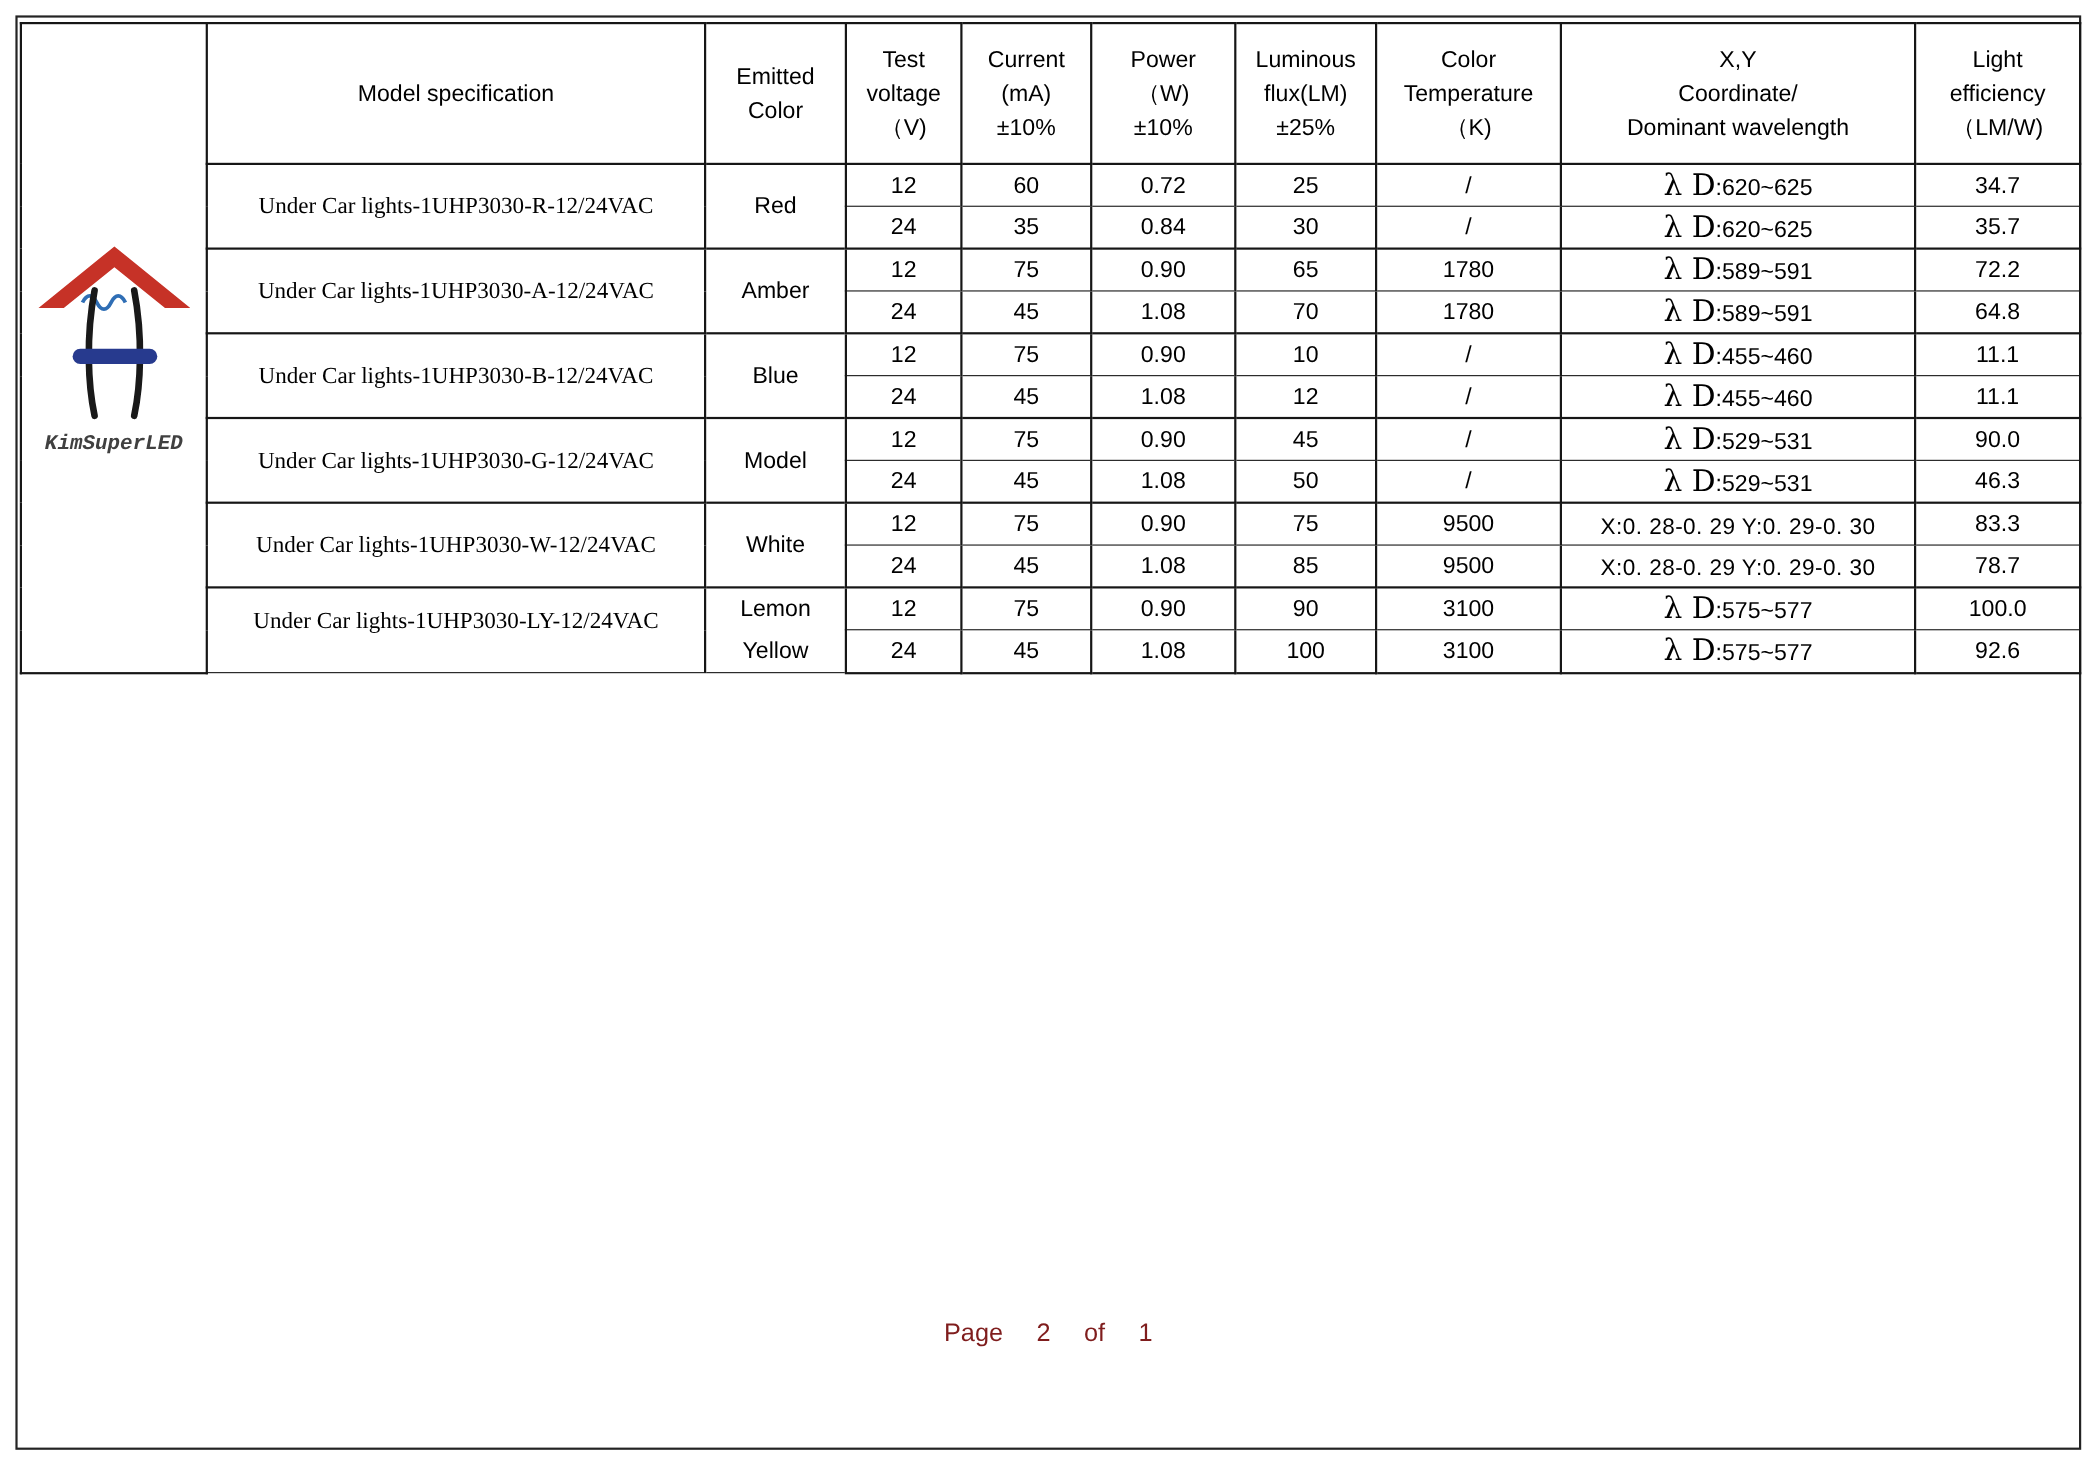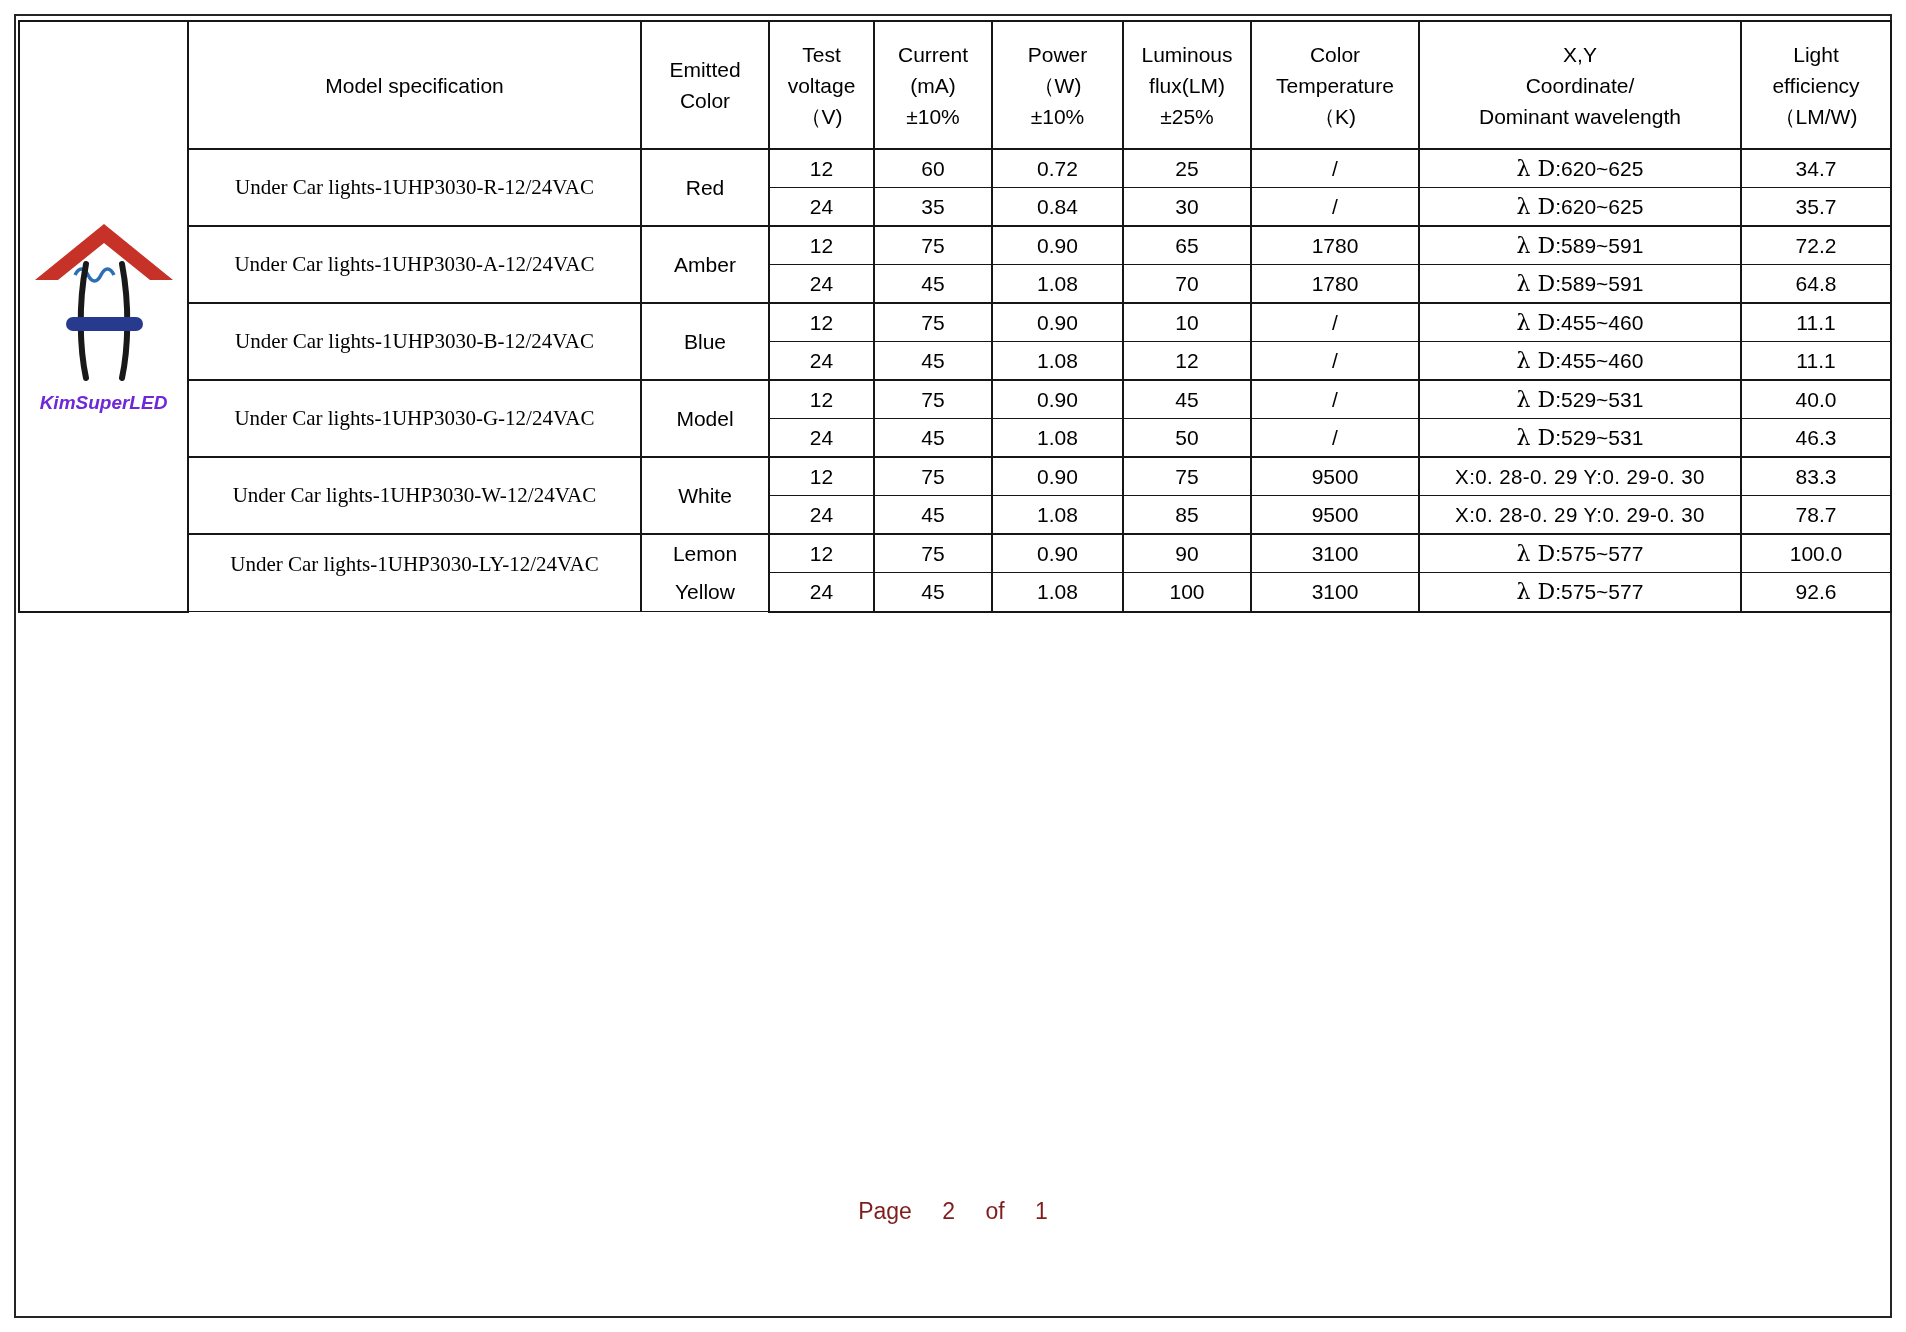--- a/index.html
+++ b/index.html
@@ -19,29 +19,29 @@
   .spec-table th,.spec-table td{
     border:2px solid #161616;padding:0 3px;text-align:center;vertical-align:middle;
     font-weight:normal;overflow:hidden;
   }
   .spec-table tr.header-row{height:128px;}
   .spec-table tr.data-row{height:38.5px;}
   .spec-table th{white-space:pre-line;line-height:31px;font-size:21px;}
   .logo-cell{vertical-align:top;padding-top:20px;}
   .logo-wrap{display:flex;flex-direction:column;align-items:center;}
   .brand-text{
-    font-family:Liberation Sans, sans-serif;font-style:italic;font-weight:bold;
-    font-size:19px;color:#6d28d9;margin-top:2px;letter-spacing:0px;white-space:nowrap;
+    font-family:Liberation Mono, monospace;font-style:italic;font-weight:bold;
+    font-size:19px;color:#404040;margin-top:2px;letter-spacing:0px;white-space:nowrap;
   }
   td.model-cell{text-align:center;font-family:Liberation Serif, serif;}
   td.emitted-color-cell{white-space:pre-line;line-height:38px;}
   tbody tr:nth-last-child(2) td.model-cell{vertical-align:top;padding-top:16px;line-height:27px;}
   .row-a td{border-bottom-width:1px;}
   .row-b td{border-top-width:1px;}
-  .wl-lambda{font-family:"DejaVu Serif",serif;font-size:22px;}
+  .wl-lambda{font-family:"DejaVu Serif",serif;font-size:27px;}
   .wl-text{font-family:"Liberation Sans",sans-serif;}
   .wl-text.xy-serif{font-family:Liberation Sans, sans-serif;font-size:20.5px;letter-spacing:0.4px;white-space:nowrap;}
   .page-footer{
     position:absolute;left:0;top:1198px;width:100%;text-align:center;
     font-size:23px;word-spacing:24px;color:#7f1d1d;
   }
 </style>
 </head>
 <body>
 
@@ -161,21 +161,21 @@
       </tr>
       <tr class="data-row row-a">
         <td class="model-cell" rowspan="2">Under Car lights-1UHP3030-G-12/24VAC</td>
         <td class="emitted-color-cell" rowspan="2">Model</td>
         <td class="test-voltage-cell">12</td>
         <td class="current-cell">75</td>
         <td class="power-cell">0.90</td>
         <td class="luminous-flux-cell">45</td>
         <td class="color-temp-cell">/</td>
         <td class="wavelength-cell"><span class="wl-lambda">λ D</span><span class="wl-text">:529~531</span></td>
-        <td class="efficiency-cell">40.0</td>
+        <td class="efficiency-cell">90.0</td>
       </tr>
       <tr class="data-row row-b">
         <td class="test-voltage-cell">24</td>
         <td class="current-cell">45</td>
         <td class="power-cell">1.08</td>
         <td class="luminous-flux-cell">50</td>
         <td class="color-temp-cell">/</td>
         <td class="wavelength-cell"><span class="wl-lambda">λ D</span><span class="wl-text">:529~531</span></td>
         <td class="efficiency-cell">46.3</td>
       </tr>

